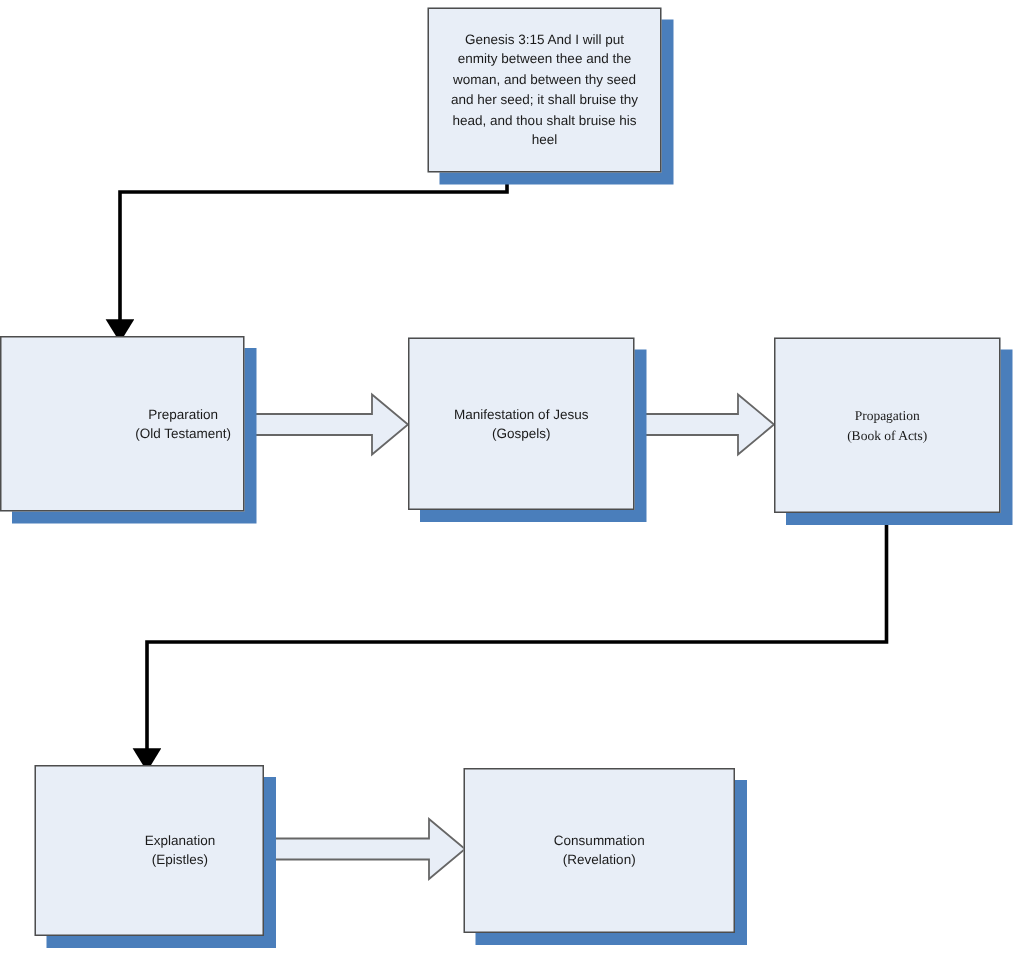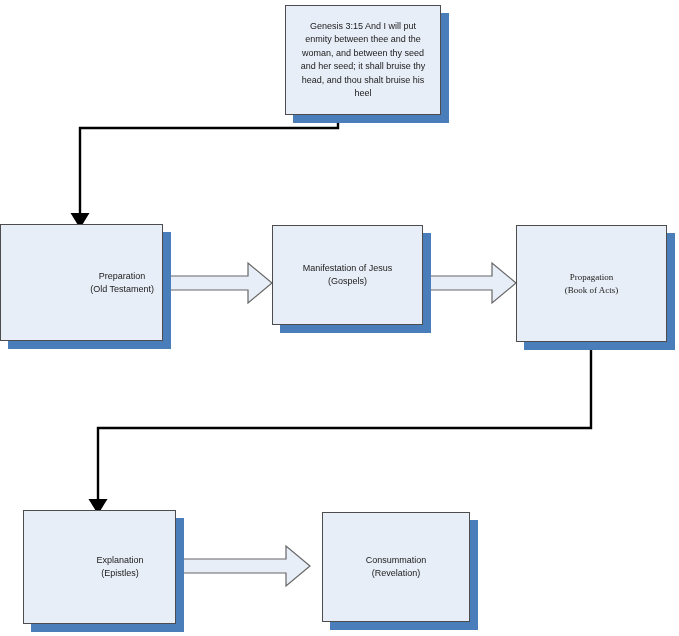--- a/index.html
+++ b/index.html
@@ -114,21 +114,21 @@
   </div>
 
   <div class="node" style="left: 0px; top: 224px; width: 163px; height: 117px;">
     <div class="node-shadow" style="background: rgb(74, 126, 187);"></div>
     <div class="node-body" style="background: rgb(232, 238, 247); border-color: rgb(77, 77, 77); justify-content: flex-end;">
       <span class="node-label" style="color: rgb(26, 26, 26);">Preparation
 (Old Testament)</span>
     </div>
   </div>
 
-  <div class="node" style="left: 272px; top: 225px; width: 151px; height: 100px;">
+  <div class="node" style="left: 272px; top: 225px; width: 151px; height: 115px;">
     <div class="node-shadow" style="background: rgb(74, 126, 187);"></div>
     <div class="node-body" style="background: rgb(232, 238, 247); border-color: rgb(77, 77, 77);">
       <span class="node-label" style="color: rgb(26, 26, 26);">Manifestation of Jesus
 (Gospels)</span>
     </div>
   </div>
 
   <div class="node" style="left: 516px; top: 225px; width: 151px; height: 117px;">
     <div class="node-shadow" style="background: rgb(74, 126, 187);"></div>
     <div class="node-body" style="background: rgb(232, 238, 247); border-color: rgb(77, 77, 77); font-family: Liberation Serif, serif;">
@@ -138,21 +138,21 @@
   </div>
 
   <div class="node" style="left: 23px; top: 510px; width: 153px; height: 114px;">
     <div class="node-shadow" style="background: rgb(74, 126, 187);"></div>
     <div class="node-body" style="background: rgb(232, 238, 247); border-color: rgb(77, 77, 77); padding-left: 41px;">
       <span class="node-label" style="color: rgb(26, 26, 26);">Explanation
 (Epistles)</span>
     </div>
   </div>
 
-  <div class="node" style="left: 322px; top: 512px; width: 148px; height: 110px;">
+  <div class="node" style="left: 309px; top: 512px; width: 181px; height: 110px;">
     <div class="node-shadow" style="background: rgb(74, 126, 187);"></div>
     <div class="node-body" style="background: rgb(232, 238, 247); border-color: rgb(77, 77, 77);">
       <span class="node-label" style="color: rgb(26, 26, 26);">Consummation
 (Revelation)</span>
     </div>
   </div>
 
 </div>
 
 </body></html>

